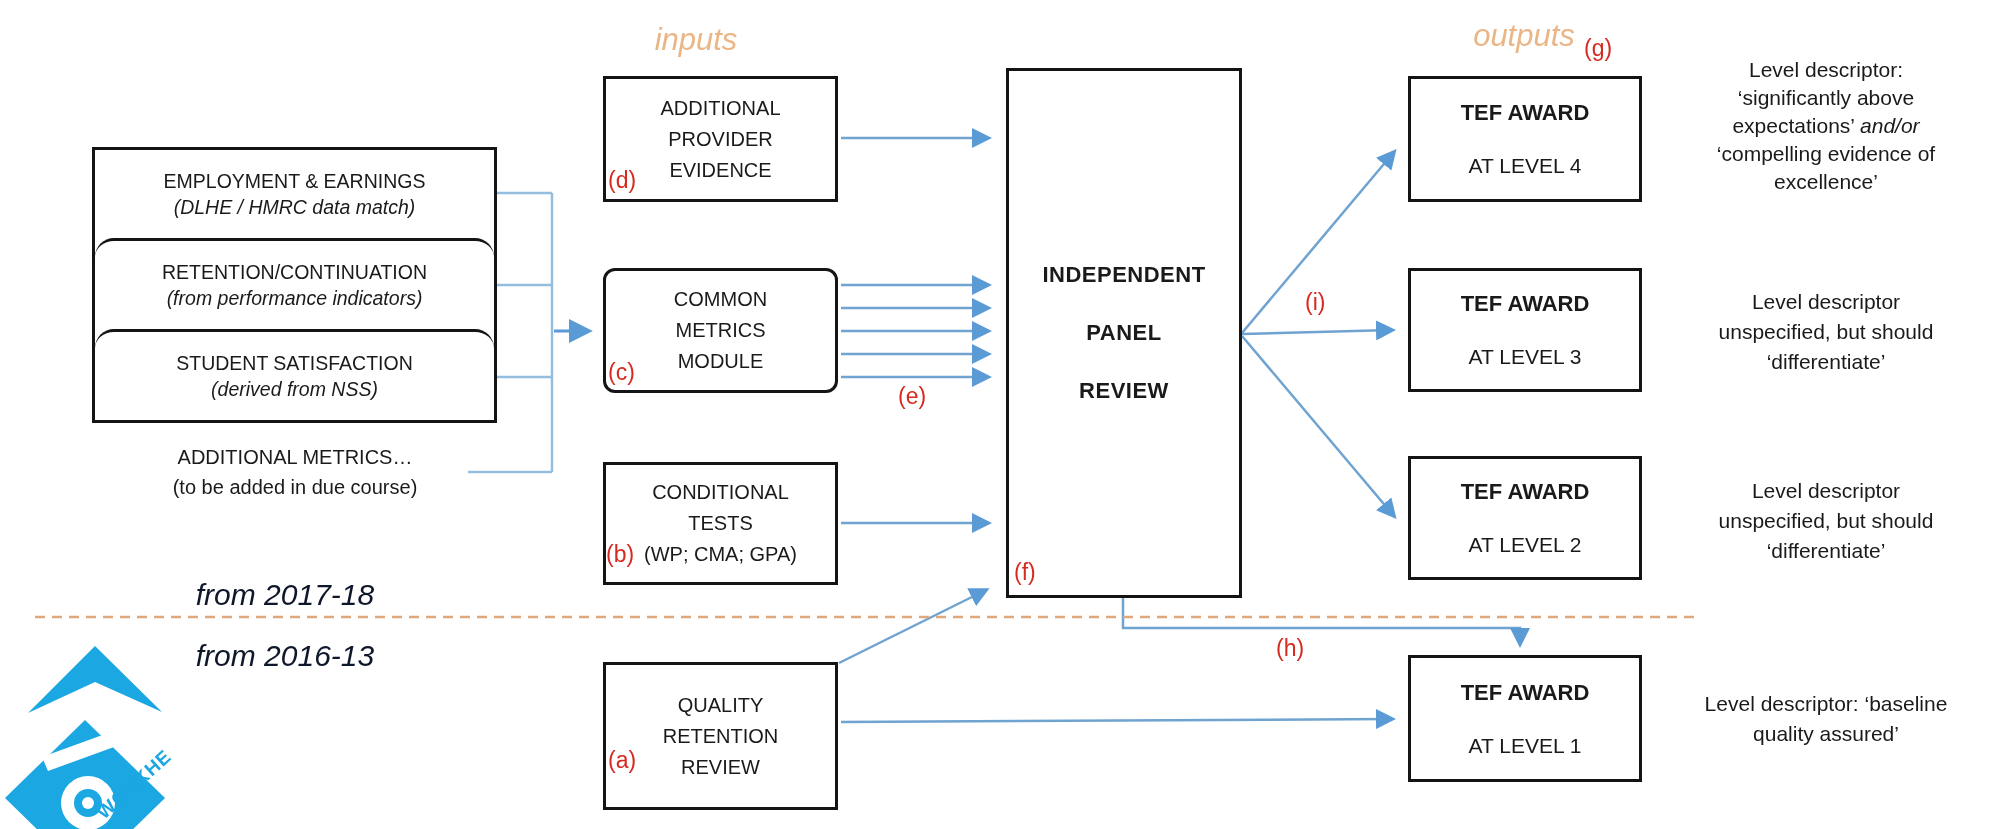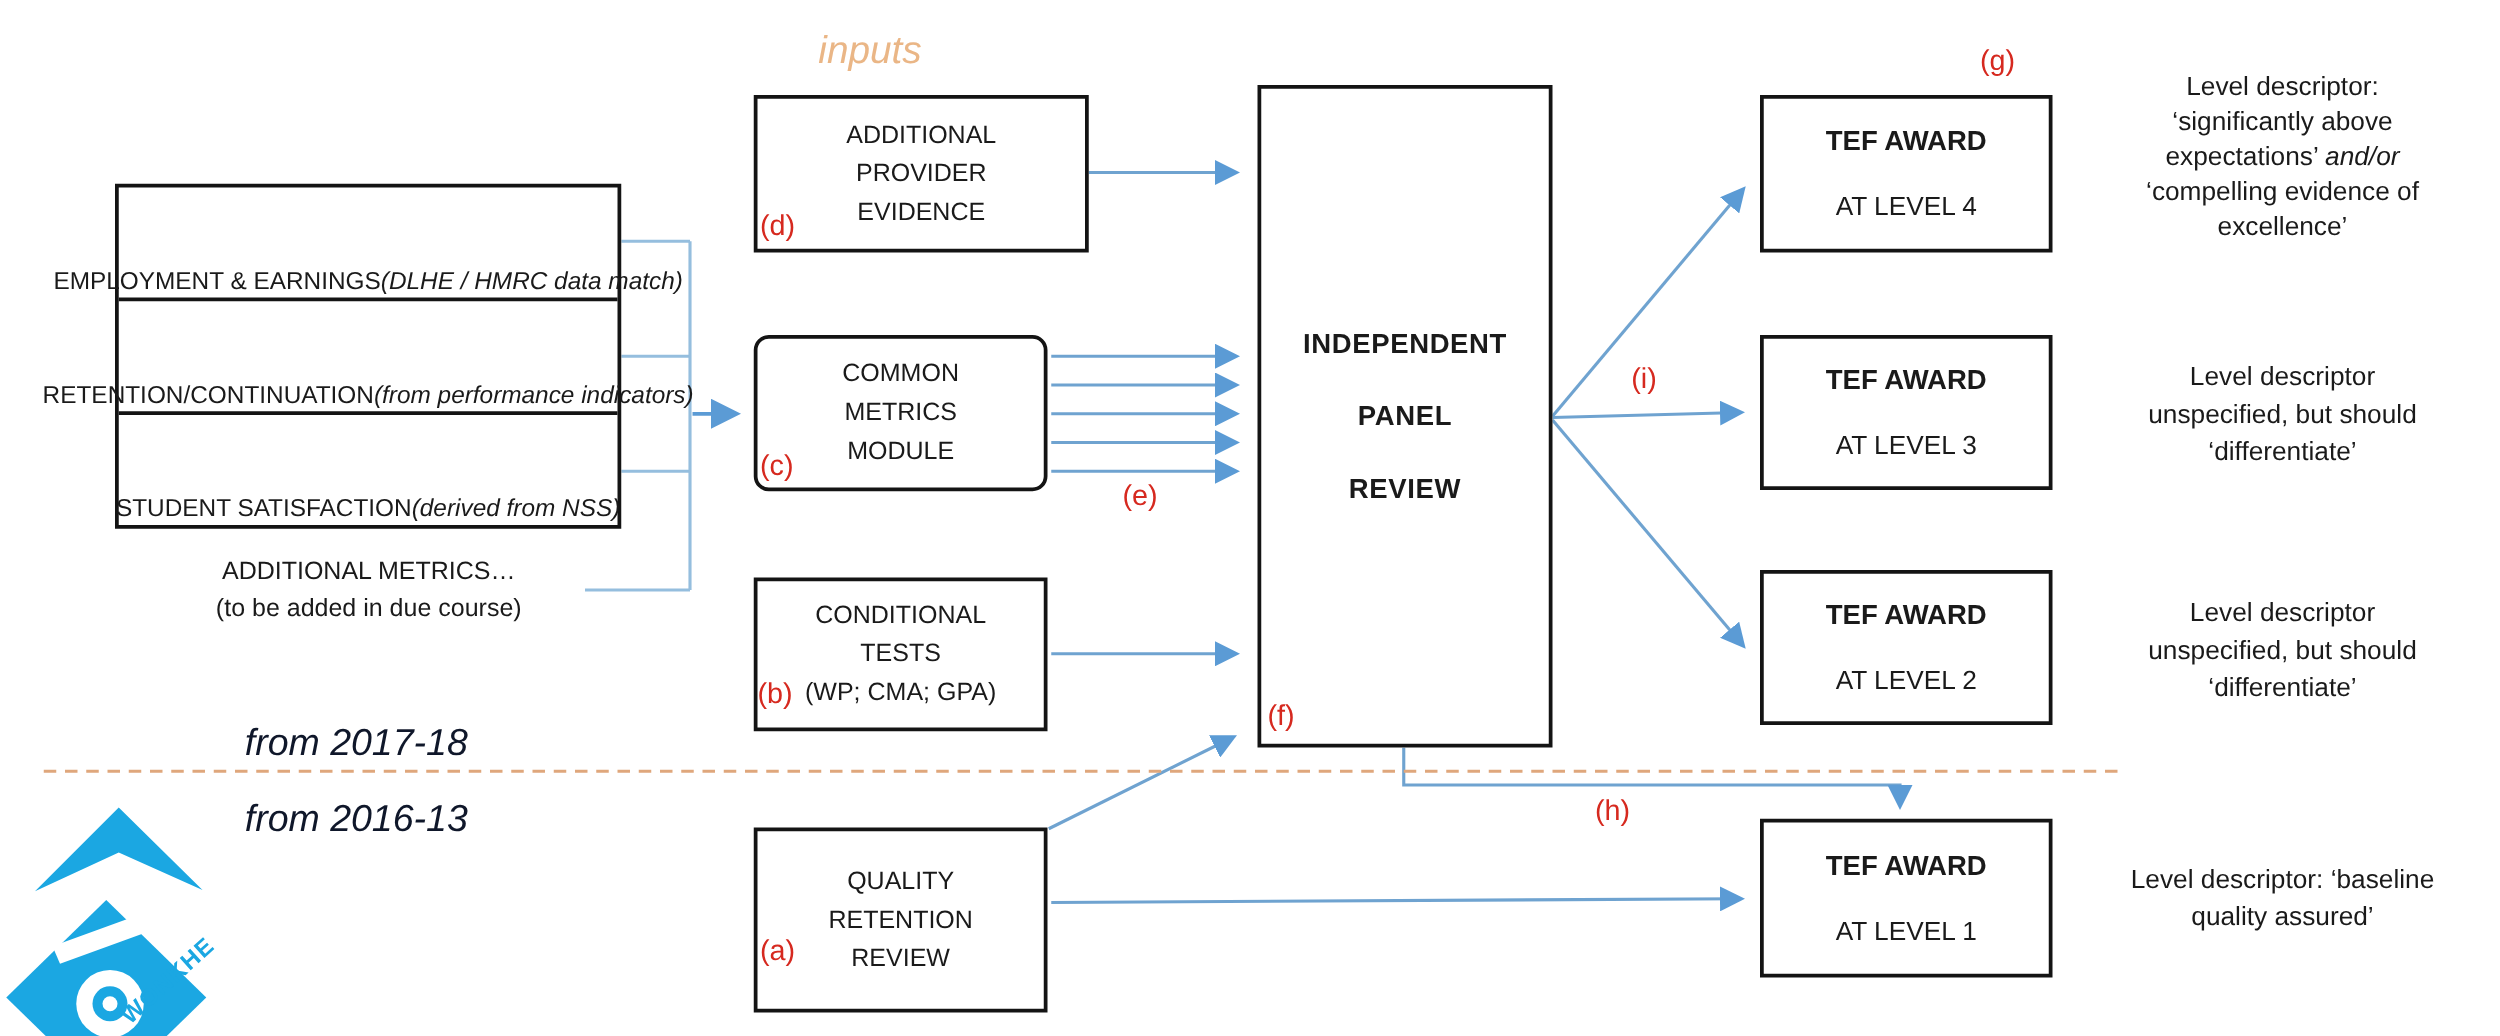--- a/index.html
+++ b/index.html
@@ -8,22 +8,22 @@
     font-family:"Liberation Sans",sans-serif;color:#1a1a1a;background:#ffffff;
   }
   #connectors{position:absolute;left:0;top:0;z-index:0;}
   .box{
     position:absolute;background:#ffffff;border:3px solid #141414;
     display:flex;flex-direction:column;align-items:center;justify-content:center;
     text-align:center;z-index:1;box-sizing:border-box;
   }
   .box .ln{font-size:20px;line-height:31px;white-space:nowrap;}
   .metrics-row{
-    flex:1;display:flex;flex-direction:row;align-items:flex-end;justify-content:center;
-    width:100%;box-sizing:border-box;
+    flex:1;display:flex;flex-direction:column;align-items:center;justify-content:center;
+    width:100%;box-sizing:border-box;border-radius:19px;
   }
   .metrics-row + .metrics-row{border-top:3px solid #141414;}
   .metrics-row .t{font-size:19.5px;line-height:26px;white-space:nowrap;}
   .metrics-row .s{font-size:19.5px;line-height:26px;font-style:italic;white-space:nowrap;}
   .floating{position:absolute;z-index:1;text-align:center;}
   .marker{
     position:absolute;z-index:2;color:#d6291f;font-size:23px;line-height:24px;
     white-space:nowrap;text-align:center;
   }
   .zone-label{
@@ -90,20 +90,21 @@
       <polygon points="85,720 165,798 85,876 5,798" fill="#1ba7e2"></polygon>
       <polygon points="42,757 130,725 136,739 48,771" fill="#ffffff"></polygon>
       <circle cx="88" cy="803" r="27" fill="#ffffff"></circle>
       <circle cx="88" cy="803" r="14" fill="#1ba7e2"></circle>
       <circle cx="88" cy="803" r="6" fill="#ffffff"></circle>
       <text x="104" y="820" transform="rotate(-42 104 820)" fill="#1ba7e2" font-family="Liberation Sans, sans-serif" font-size="19" font-weight="bold" letter-spacing="1">WONKHE</text>
     </g>
   </svg>
 
   <div class="zone-label" style="left:596px;top:22px;width:200px;">inputs</div>
+  <div class="zone-label" style="left:1424px;top:18px;width:200px;">outputs</div>
   <div class="from-label" style="left:150px;top:578px;width:270px;">from 2017-18</div>
   <div class="from-label" style="left:150px;top:639px;width:270px;">from 2016-13</div>
 
   <div class="box" style="left:92px;top:147px;width:405px;height:276px;padding:0;">
     <div class="metrics-row">
       <div class="t">EMPLOYMENT &amp; EARNINGS</div>
       <div class="s">(DLHE / HMRC data match)</div>
     </div>
     <div class="metrics-row">
       <div class="t">RETENTION/CONTINUATION</div>
@@ -113,21 +114,21 @@
       <div class="t">STUDENT SATISFACTION</div>
       <div class="s">(derived from NSS)</div>
     </div>
   </div>
 
   <div class="floating addmetrics" style="left:120px;top:442px;width:350px;">
     <div>ADDITIONAL METRICS…</div>
     <div>(to be added in due course)</div>
   </div>
 
-  <div class="box" style="left:603px;top:76px;width:268px;height:126px;">
+  <div class="box" style="left:603px;top:76px;width:235px;height:126px;">
     <div class="ln">ADDITIONAL</div>
     <div class="ln">PROVIDER</div>
     <div class="ln">EVIDENCE</div>
   </div>
 
   <div class="box" style="left:603px;top:268px;width:235px;height:125px;border-radius:12px;">
     <div class="ln">COMMON</div>
     <div class="ln">METRICS</div>
     <div class="ln">MODULE</div>
   </div>

